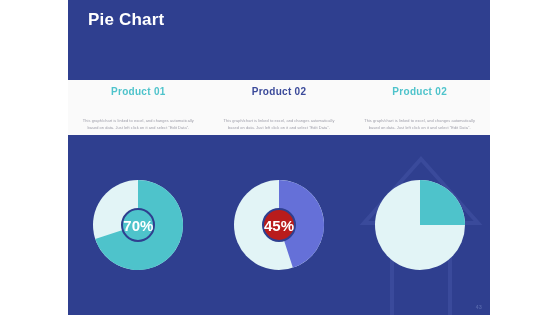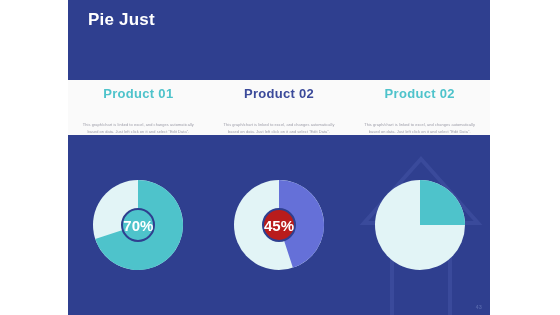--- a/index.html
+++ b/index.html
@@ -44,21 +44,21 @@
     box-sizing:border-box;
     padding-top:6px;
   }
   .col-head{
     flex:1 1 0;
     text-align:center;
     padding:0 10px;
     box-sizing:border-box;
   }
   .col-title{
-    font-size:13px;
+    font-size:10px;
     font-weight:bold;
     letter-spacing:.3px;
     margin-bottom:21px;
   }
   .col-desc{
     font-size:3.9px;
     line-height:1.75;
     color:#9a9aa6;
     letter-spacing:.08px;
   }
@@ -105,21 +105,21 @@
 </style>
 </head>
 <body>
 
 <div id="slide">
 
   <svg id="watermark" viewBox="0 0 150 190" aria-hidden="true">
     <path d="M75 10 L132 74 L104 74 L104 190 L46 190 L46 74 L18 74 Z" fill="none" stroke="#3a4a9b" stroke-width="4"></path>
   </svg>
 
-  <div id="slide-title">Pie Just</div>
+  <div id="slide-title">Pie Chart</div>
 
   <div id="header-band">
 
     <div class="col-head">
       <div class="col-title" style="color:#4ec3cb">Product 01</div>
       <div class="col-desc">This graph/chart is linked to excel, and changes automatically based on data. Just left click on it and select "Edit Data".</div>
     </div>
 
     <div class="col-head">
       <div class="col-title" style="color:#3b4a9a">Product 02</div>

